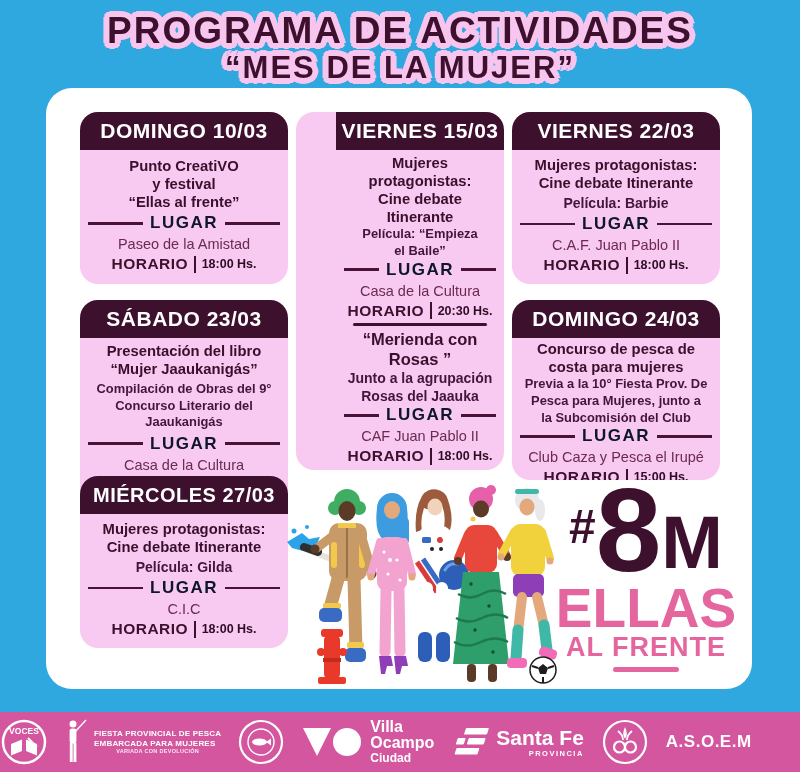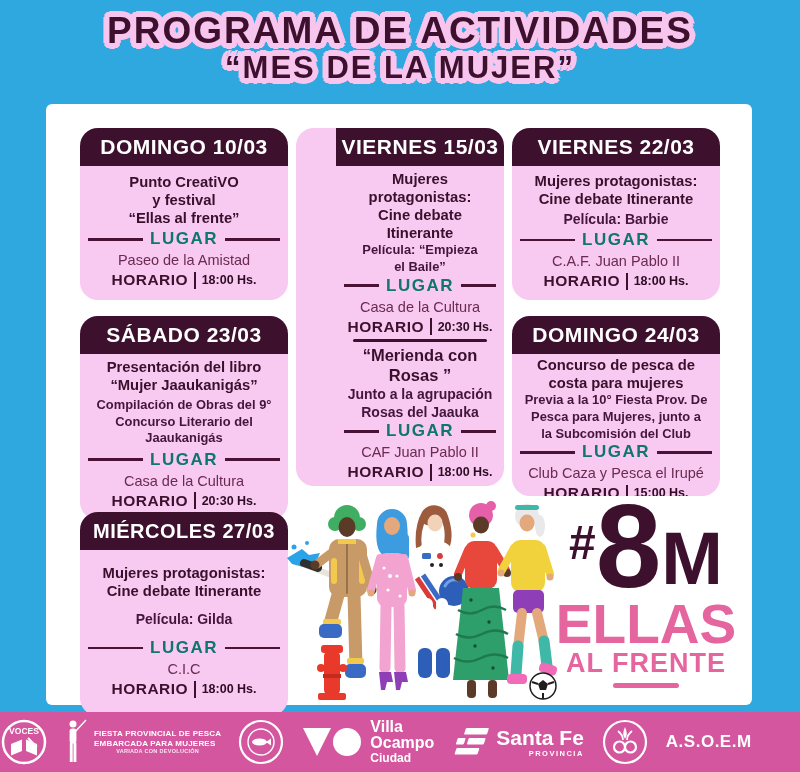--- a/index.html
+++ b/index.html
@@ -20,21 +20,21 @@
       -6px 0 0 #F8C5EF, 6px 0 0 #F8C5EF, 0 -6px 0 #F8C5EF, 0 6px 0 #F8C5EF,
       -5px -3px 0 #F8C5EF, 5px -3px 0 #F8C5EF, -5px 3px 0 #F8C5EF, 5px 3px 0 #F8C5EF,
       -3px -5px 0 #F8C5EF, 3px -5px 0 #F8C5EF, -3px 5px 0 #F8C5EF, 3px 5px 0 #F8C5EF;
   }
   .title-1 { font-size:37px; }
   .title-2 { font-size:31px; margin-top:3px; }
 
   
   .sheet {
     position:absolute; left:46px; top:88px; width:706px; height:601px;
-    background:#FFFFFF; border-radius:6px;margin-top:16px;
+    background:#FFFFFF; border-radius:26px;
   }
 
   
   .card {
     position:absolute; width:208px; background:#F8C9F1;
     border-radius:18px; overflow:hidden; display:flex; flex-direction:column;
   }
   .card-head {
     background:#3D102D; color:#FFFFFF; height:38px; flex:0 0 38px;
     display:flex; align-items:center; justify-content:center;
@@ -44,21 +44,21 @@
     flex:1; display:flex; flex-direction:column; align-items:center;
     justify-content:space-evenly; padding:4px 8px 8px; text-align:center;
   }
   .ev { display:flex; flex-direction:column; align-items:center; justify-content:space-evenly; flex:1; width:100%; }
   .ev-title { font-size:14.8px; font-weight:800; color:#38102C; line-height:1.22; }
   .ev-title.big { font-size:16.5px; }
   .ev-sub { font-size:12.9px; font-weight:600; color:#44143A; line-height:1.3; }
   .loc-group { display:flex; flex-direction:column; align-items:center; gap:3px; width:100%; }
   .lugar-row { display:flex; align-items:center; width:100%; }
   .hline { flex:1; height:2.5px; background:#4A1336; }
-  .lugar-label { font-size:17px; font-weight:900; color:#0f766e; letter-spacing:1.5px; margin:0 7px; }
+  .lugar-label { font-size:17px; font-weight:900; color:#0f172a; letter-spacing:1.5px; margin:0 7px; }
   .place { font-size:14.5px; font-weight:500; color:#6B2A50; }
   .horario-row { display:flex; align-items:center; gap:6px; }
   .horario-label { font-size:15.5px; font-weight:900; color:#3D102D; letter-spacing:.5px; }
   .vline { width:1.5px; height:17px; background:#3D102D; }
   .time { font-size:12.5px; font-weight:800; color:#2E0C24; }
   .mid-divider { height:3px; background:#3D102D; width:88%; margin:3px auto; border-radius:2px; flex:0 0 3px; }
 
   
   .hashtag-block { position:absolute; left:472px; top:396px; width:256px; text-align:center; }
   .hash-row { display:flex; align-items:flex-end; justify-content:center; color:#3D102D; font-weight:900; }
@@ -229,21 +229,21 @@
         <div class="place">Club Caza y Pesca el Irupé</div>
         <div class="horario-row">
           <span class="horario-label">HORARIO</span>
           <span class="vline"></span>
           <span class="time">15:00 Hs.</span>
         </div>
       </div>
     </div>
   </div>
 
-  <div class="card" style="left:34px; top:408px; height:204px;">
+  <div class="card" style="left:34px; top:388px; height:172px;">
     <div class="card-head" style="font-size:20px;">MIÉRCOLES 27/03</div>
     <div class="card-body">
       <div class="ev-title pre">Mujeres protagonistas:
 Cine debate Itinerante</div>
       <div class="ev-sub" style="font-size:14px;">Película: Gilda</div>
       <div class="loc-group">
         <div class="lugar-row">
           <span class="hline"></span>
           <span class="lugar-label">LUGAR</span>
           <span class="hline"></span>

